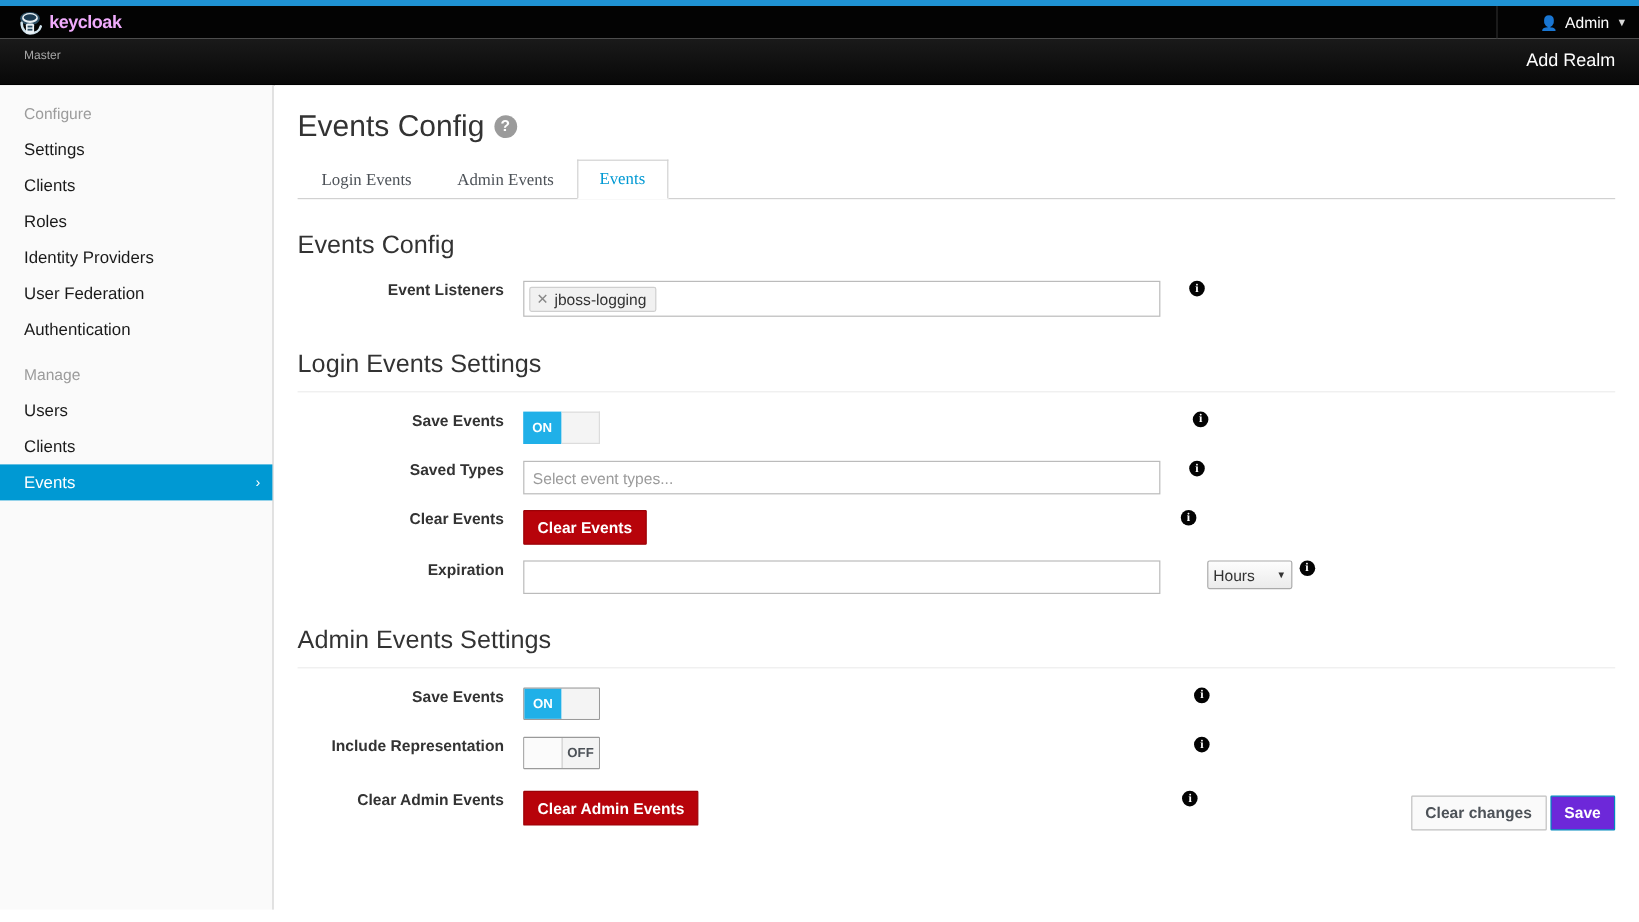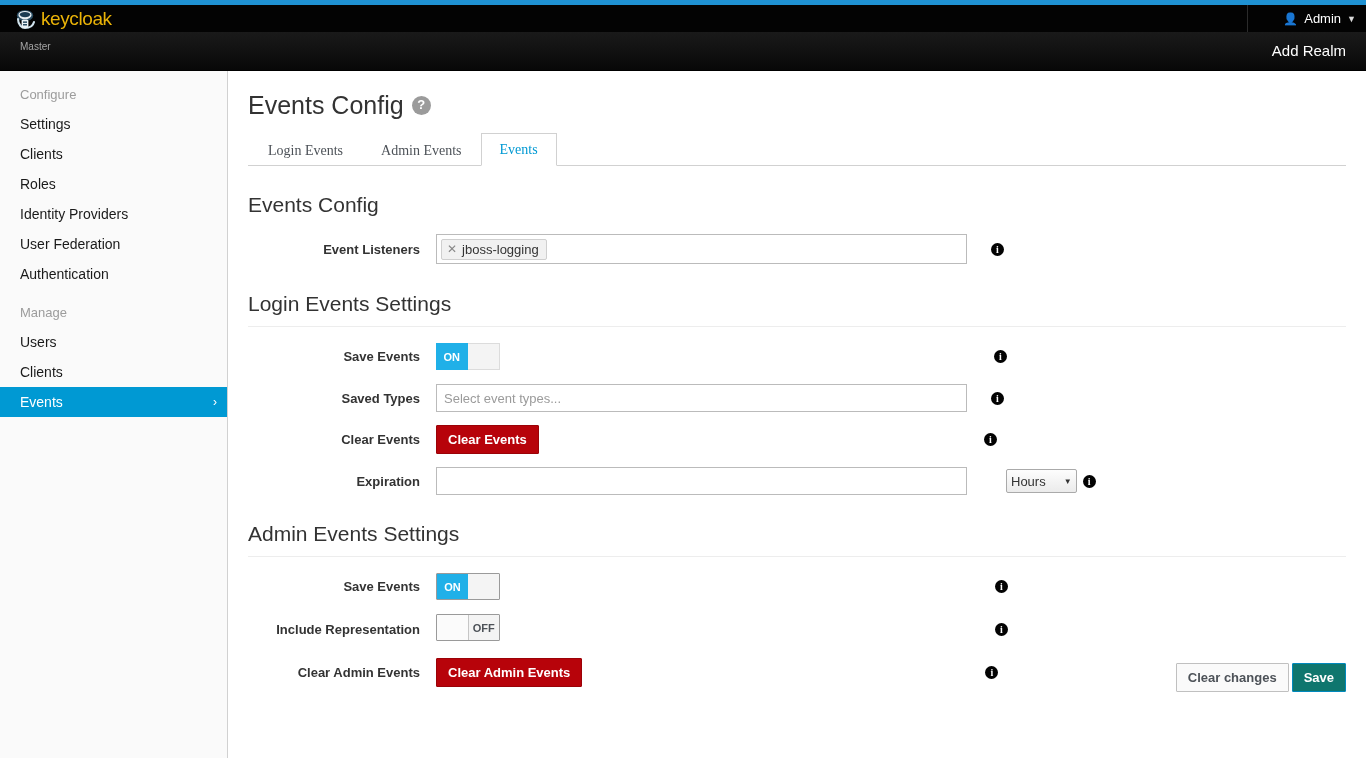--- a/index.html
+++ b/index.html
@@ -23,21 +23,21 @@
     position: absolute; top: 5px; left: 0;
     width: 1366px; height: 27px;
     background: #030303;
   }
   #logo-wrap {
     position: absolute; left: 14px; top: 0px;
     height: 27px; display: flex; align-items: center; gap: 5px;
   }
   #logo-mark { width: 22px; height: 22px; position: relative; }
   #logo-text {
-    color: #eab308; font-size: 19px; font-weight: normal;
+    color: #f0abfc; font-size: 15px; font-weight: bold;
     letter-spacing: -0.4px; line-height: 1;
   }
   #user-divider {
     position: absolute; right: 118px; top: 0;
     width: 1px; height: 27px; background: #2b2b2b;
   }
   #user-menu {
     position: absolute; right: 10px; top: 0; height: 27px;
     display: flex; align-items: center; gap: 6px;
     color: #fff; font-size: 13px; cursor: pointer;
@@ -138,21 +138,21 @@
     margin: 0; padding: 0;
     line-height: 26px;
   }
   .section-rule {
     border: 0; border-top: 1px solid #ededed;
     margin: 9px 0 0 0; width: 1098px;
   }
 
   
   .form-row {
-    display: flex; align-items: center;
+    display: flex; 
     margin-top: 12px;
   }
   .form-label {
     width: 188px; text-align: right;
     font-size: 13px; color: #333;
     font-weight: bold; padding-right: 16px;
   }
   .form-control { position: relative; }
   .txt-input {
     width: 531px; height: 28px;
@@ -206,21 +206,21 @@
   .btn {
     font-size: 13px; font-family: "Liberation Sans", sans-serif;
     cursor: pointer; border-radius: 1px;
     padding: 6px 11px; line-height: 15px;
   }
   .btn-danger {
     background: #b7030a; color: #fff;
     border: 1px solid #9b0207; font-weight: bold;
   }
   .btn-primary {
-    background: #0f766e; color: #fff;
+    background: #6d28d9; color: #fff;
     border: 1px solid #0089bd; font-weight: bold;
   }
   .btn-default {
     background: #fafafa; color: #4d5258;
     border: 1px solid #c0c0c0; font-weight: bold;
   }
 
   .sel {
     height: 24px; font-size: 13px;
     border: 1px solid #aaa;

